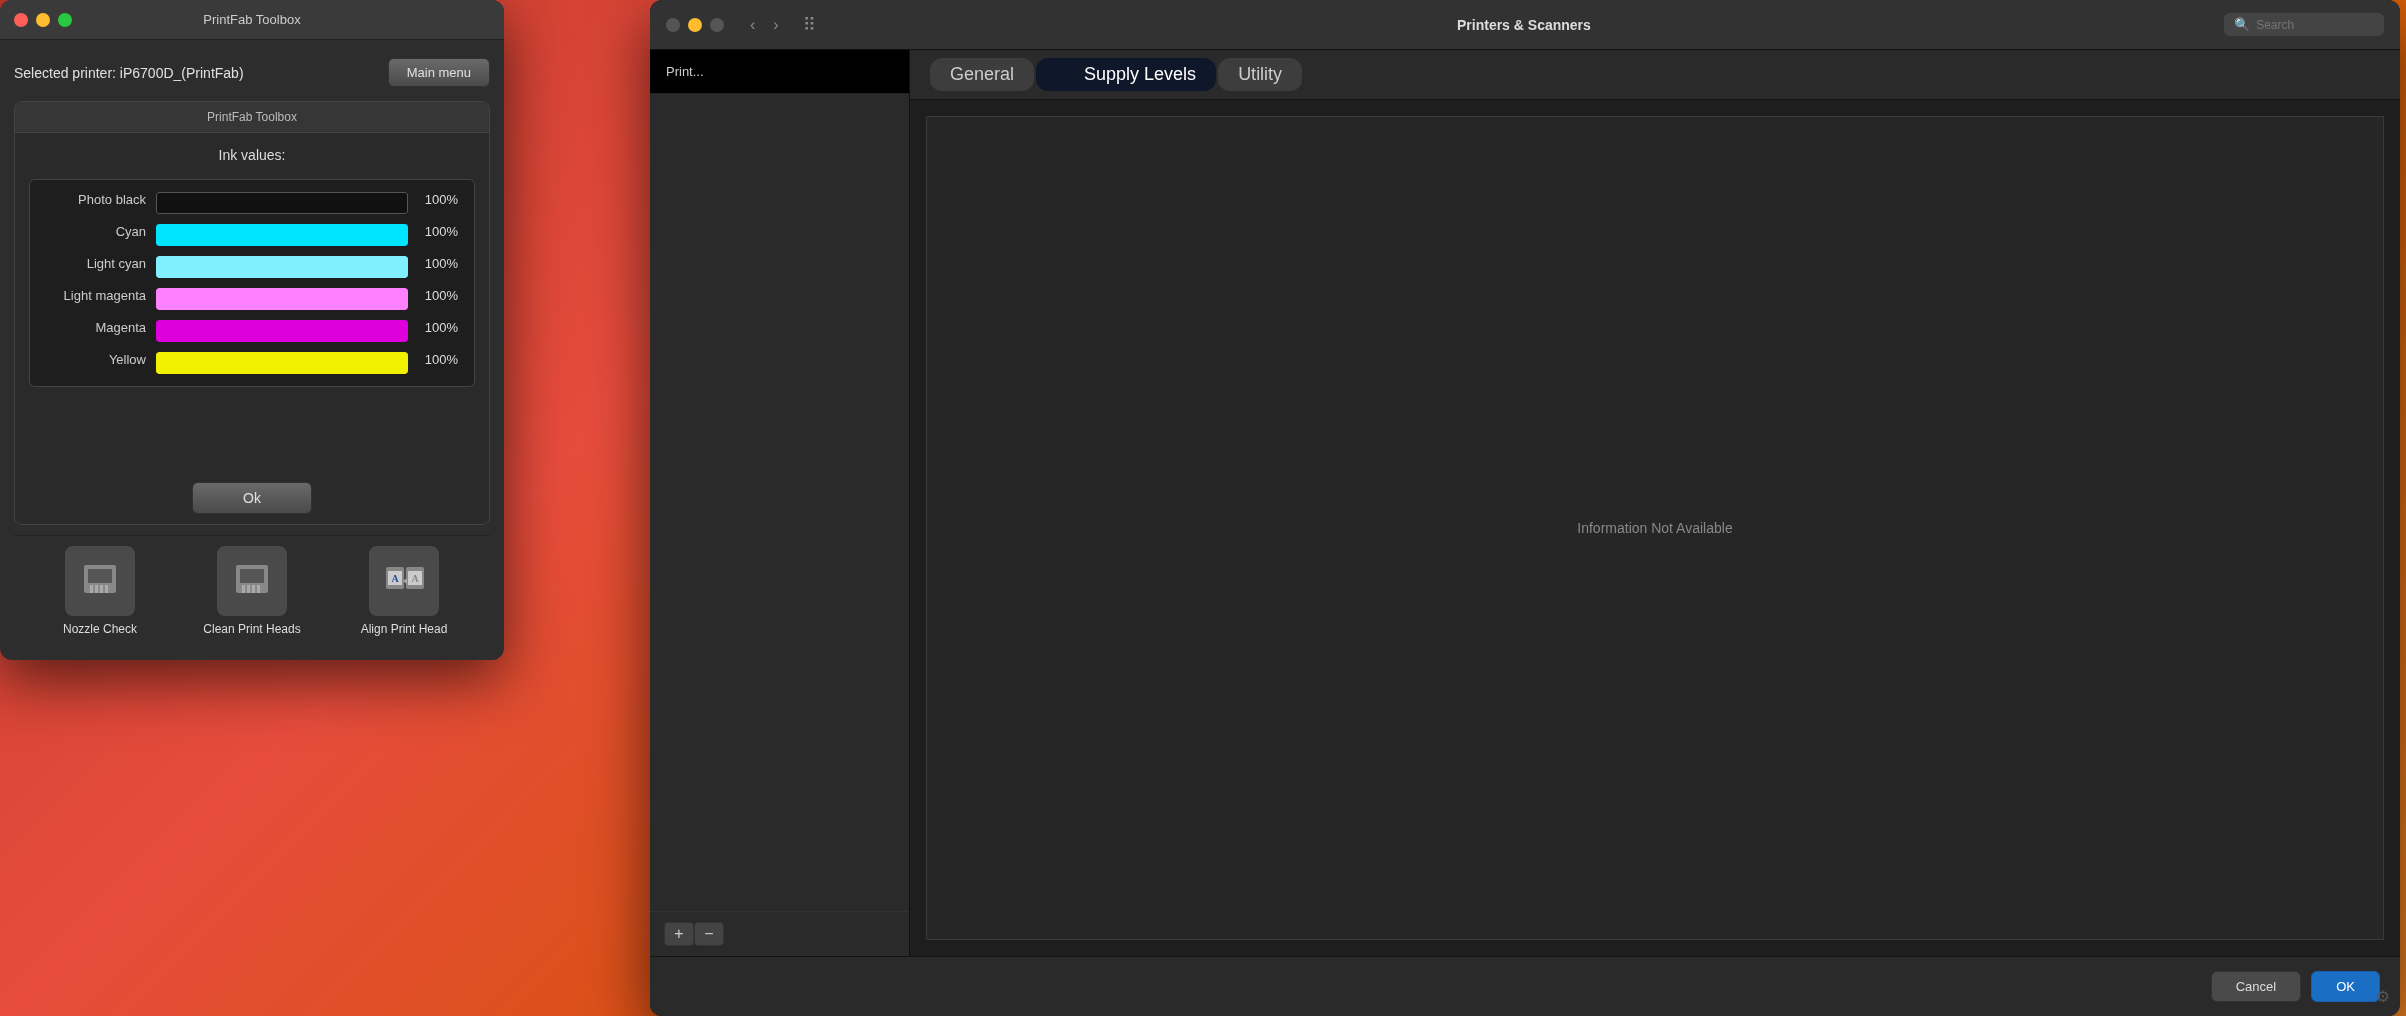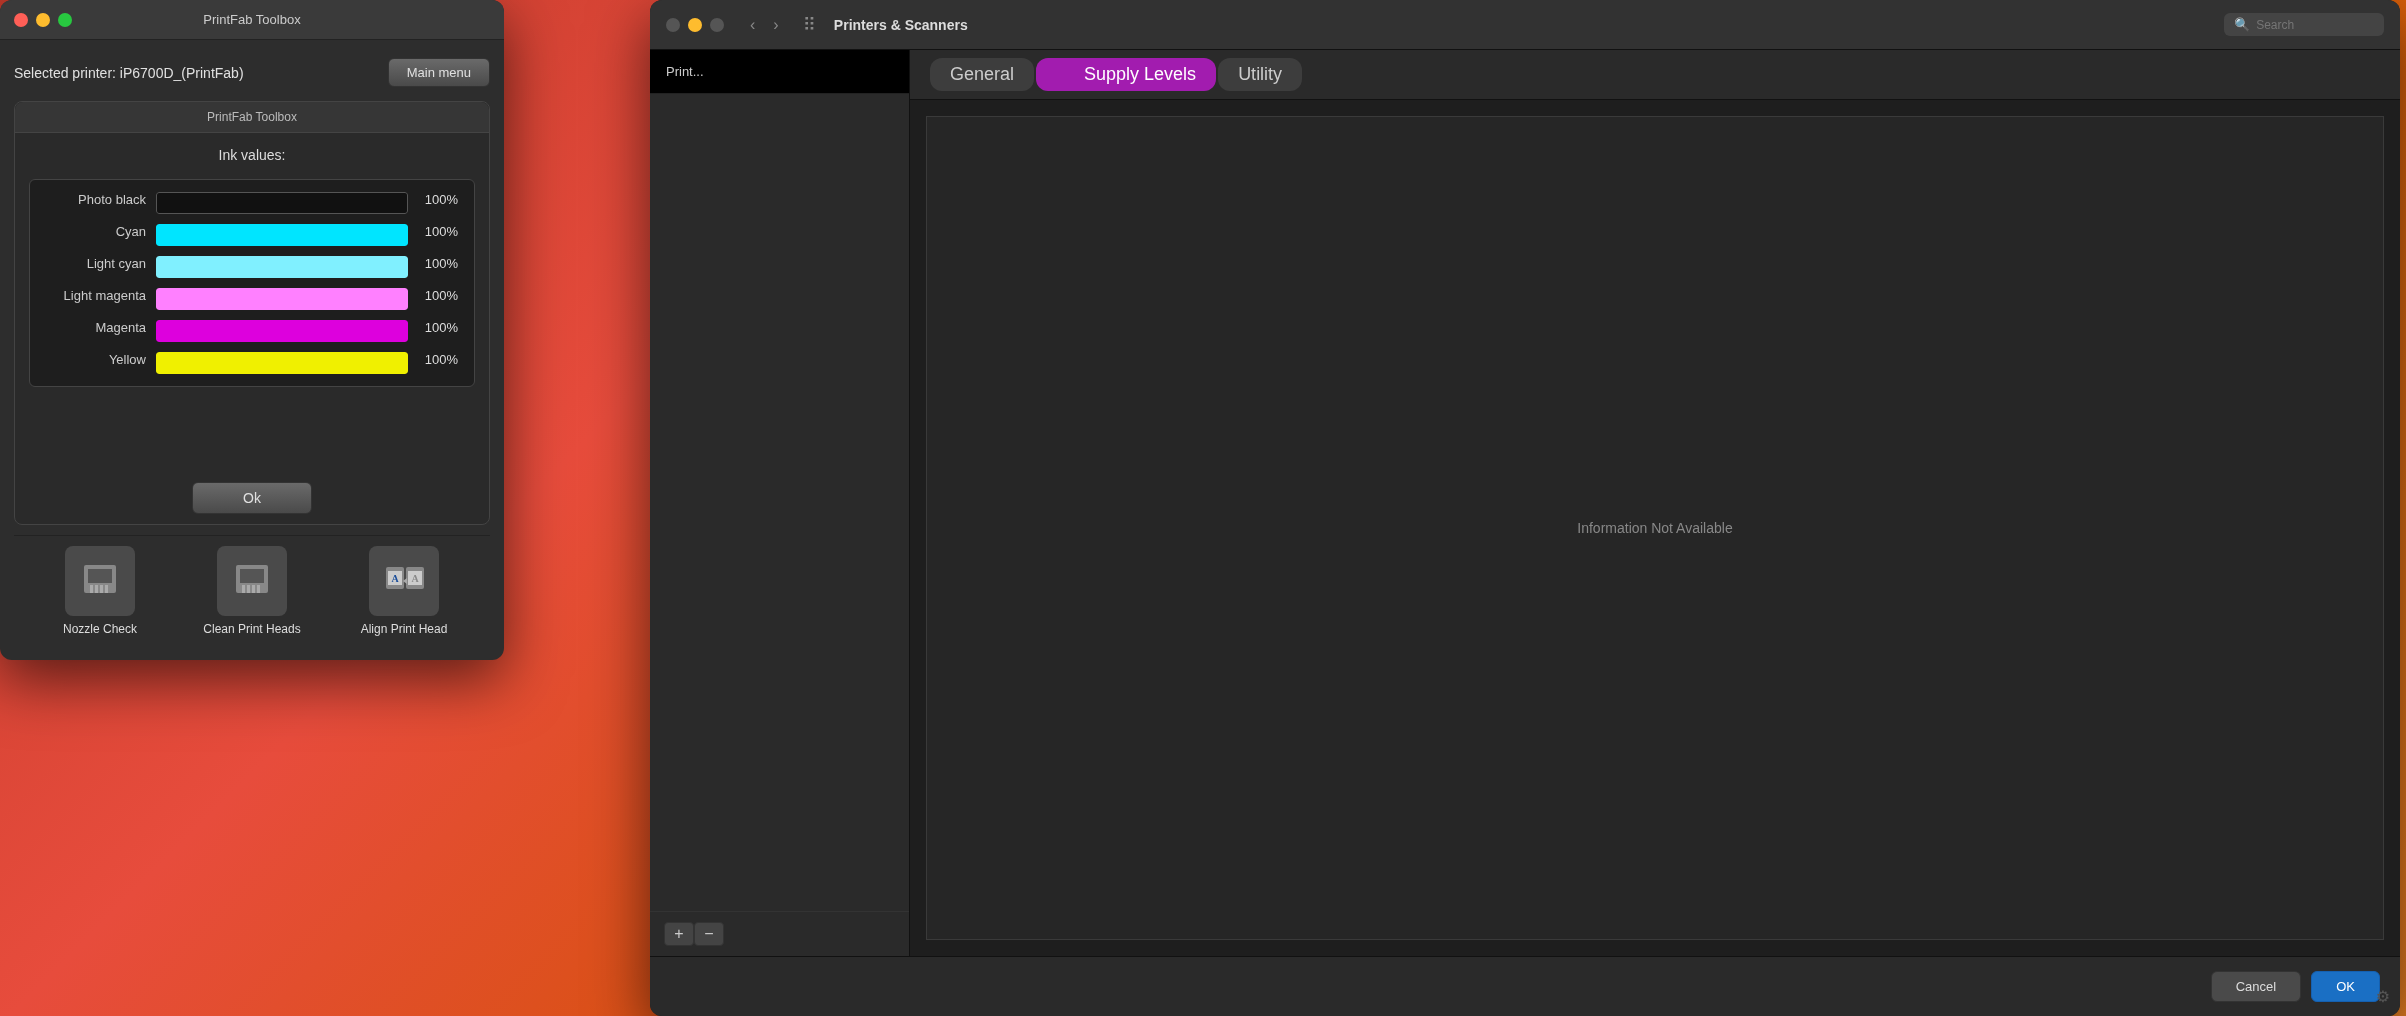--- a/index.html
+++ b/index.html
@@ -276,20 +276,21 @@
       color: #888;
       font-size: 18px;
       margin: 0 8px;
     }
 
     .printers-title-text {
       color: #ddd;
       font-size: 14px;
       font-weight: 600;
       flex: 1;
+      text-align: center;
     }
 
     .search-box {
       display: flex;
       align-items: center;
       background: #444;
       border-radius: 6px;
       padding: 4px 10px;
       gap: 6px;
       width: 160px;
@@ -381,21 +382,21 @@
       border: none;
       font-family: inherit;
     }
 
     .tab-btn.inactive {
       background: #3d3d3d;
       color: #ccc;
     }
 
     .tab-btn.active {
-      background: #a21caf;
+      background: #0f172a;
       color: #fff;
       font-weight: 500;
       padding-left: 48px;
     }
 
     .tab-content-area {
       flex: 1;
       background: #262626;
       display: flex;
       align-items: center;

